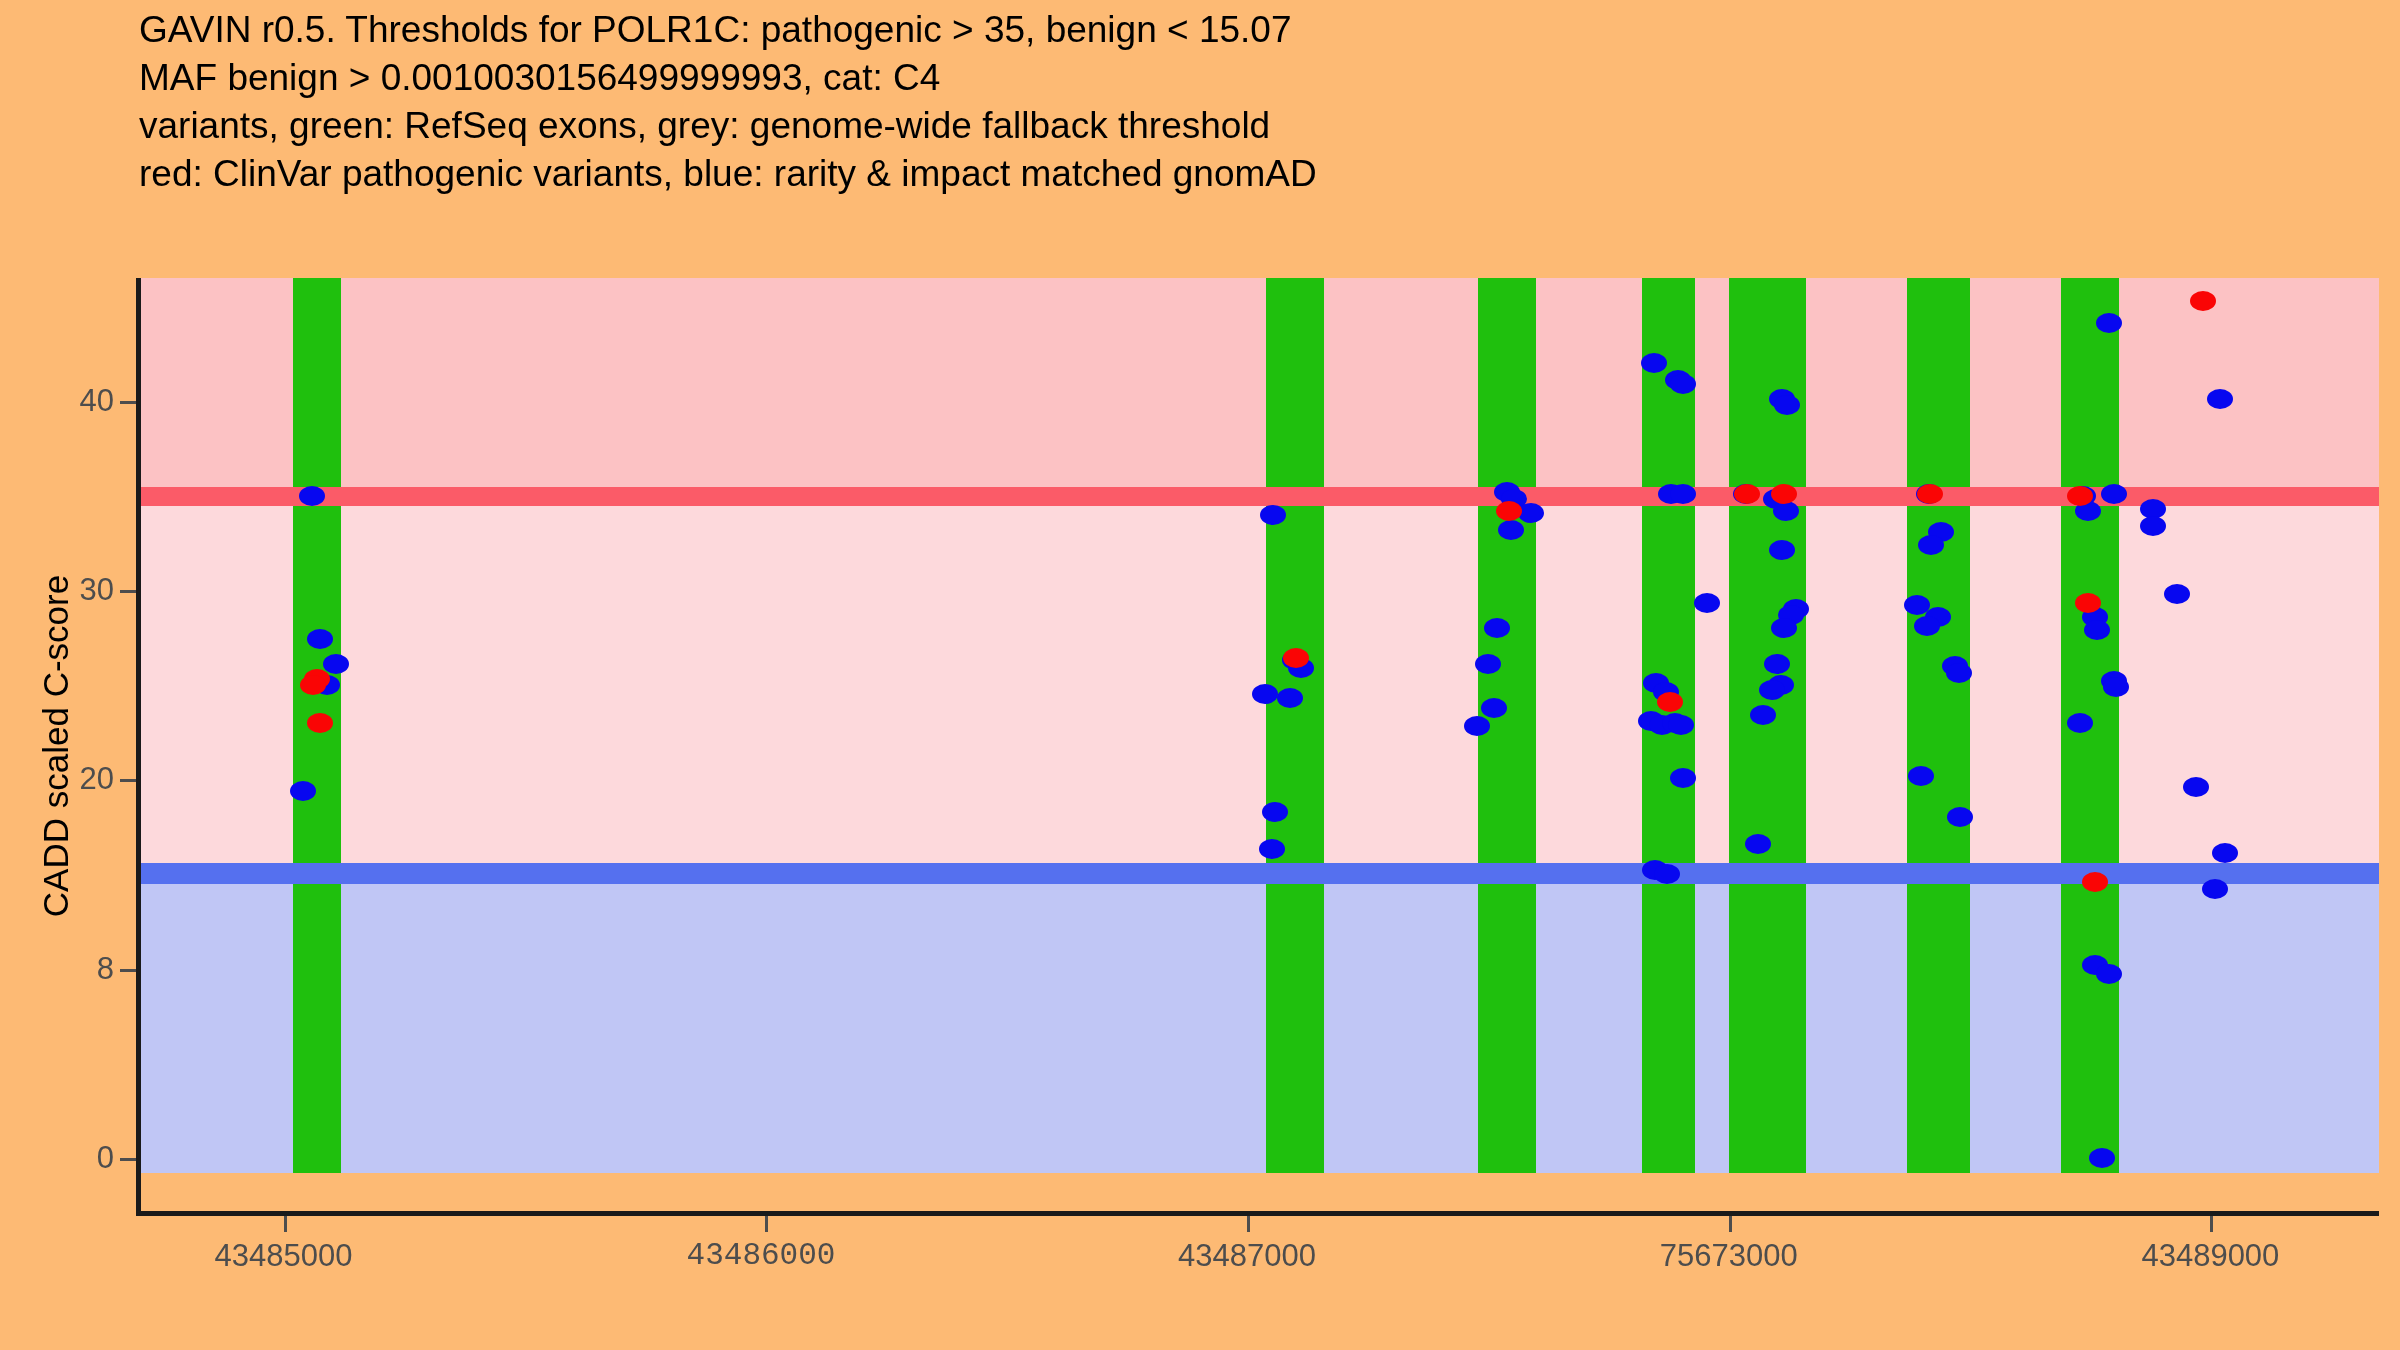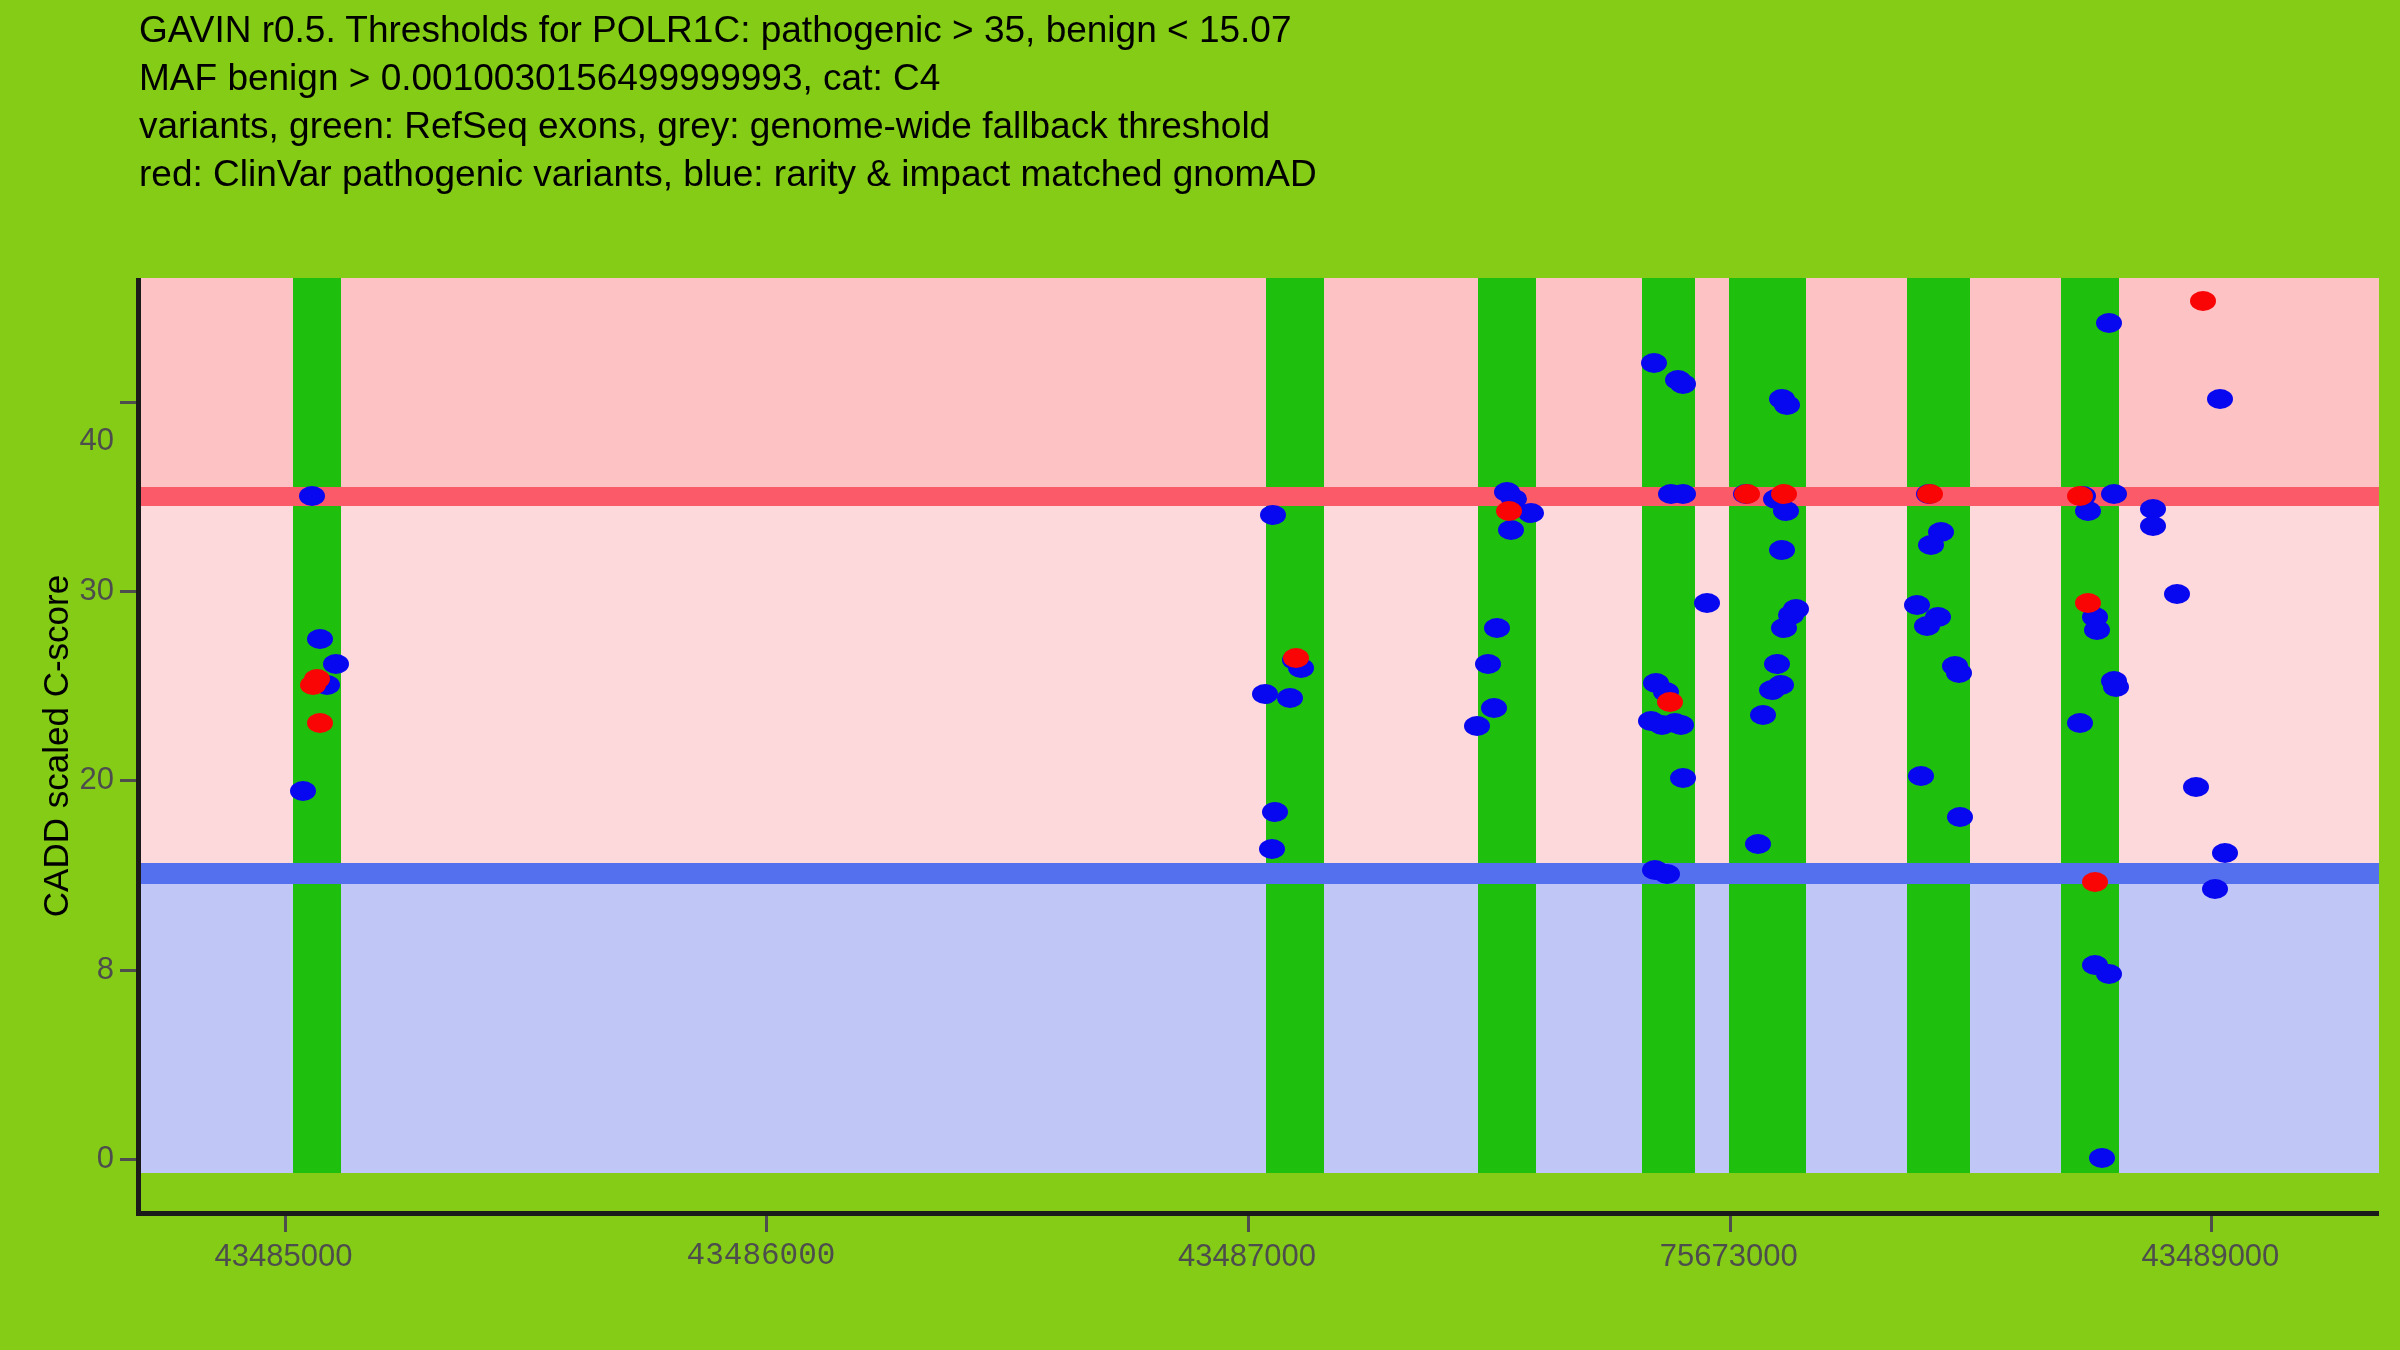--- a/index.html
+++ b/index.html
@@ -10,21 +10,21 @@
   body {
     width: 2400px;
     height: 1350px;
     font-family: "Liberation Sans", sans-serif;
     overflow: hidden;
     position: relative;
   }
   #root {
     position: absolute;
     inset: 0;
-    background: #84cc16;
+    background: #fdba74;
   }
 
   
   #title-block {
     position: absolute;
     left: 139px;
     top: 6px;
     width: 2000px;
     font-size: 37px;
     line-height: 48px;
@@ -294,18 +294,18 @@
       <div class="xtlabel" style="left: 2210.4px;">43489000</div>
       <div class="tick-y" style="top: 1157.86px;"></div>
       <div class="ytlabel" style="top: 1157.86px;">0</div>
       <div class="tick-y" style="top: 968.645px;"></div>
       <div class="ytlabel" style="top: 968.645px;">8</div>
       <div class="tick-y" style="top: 779.427px;"></div>
       <div class="ytlabel" style="top: 779.427px;">20</div>
       <div class="tick-y" style="top: 590.209px;"></div>
       <div class="ytlabel" style="top: 590.209px;">30</div>
       <div class="tick-y" style="top: 400.992px;"></div>
-      <div class="ytlabel" style="top: 400.992px; margin-top: 39px;">40</div>
+      <div class="ytlabel" style="top: 400.992px;">40</div>
     </div>
 
   <div id="y-axis-title">CADD scaled C-score</div>
 
 </div>
 
 </body></html>

